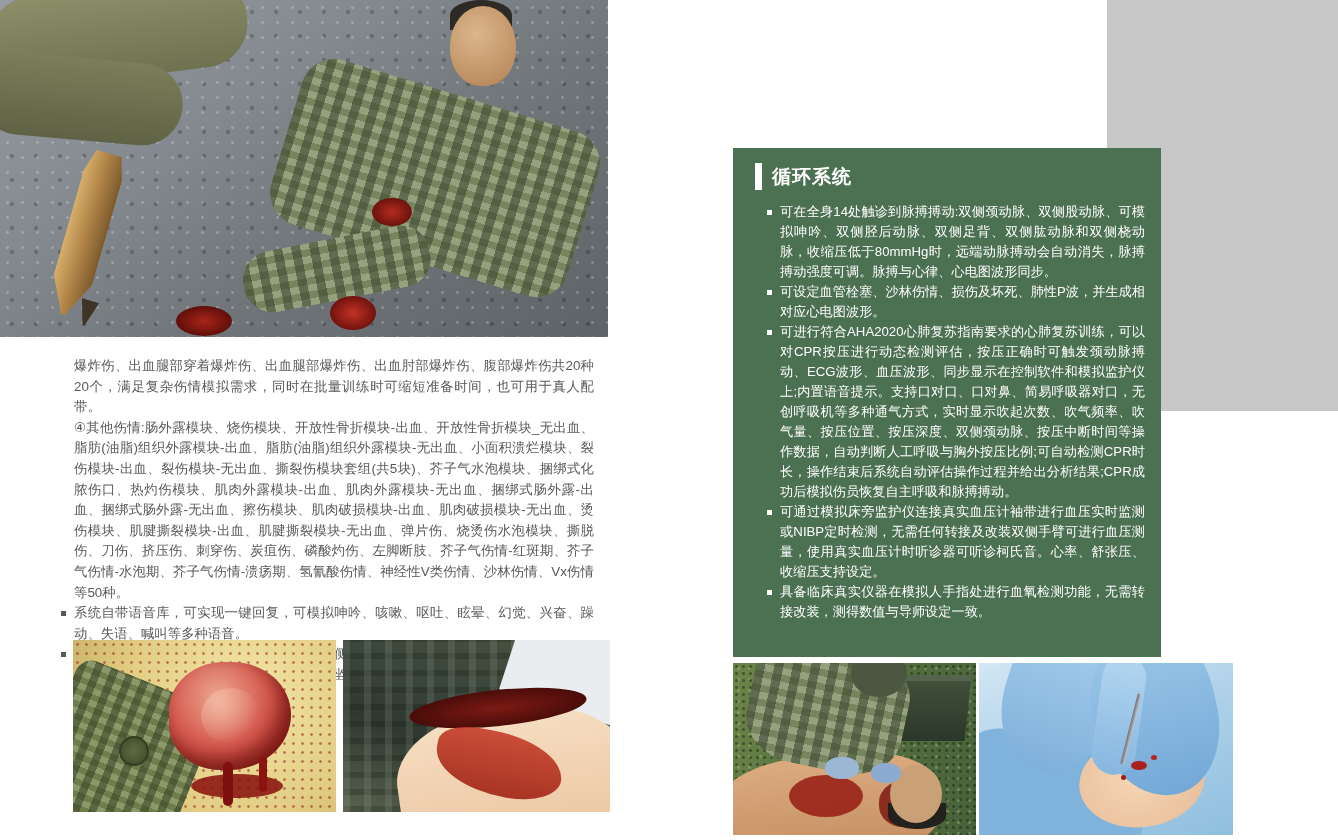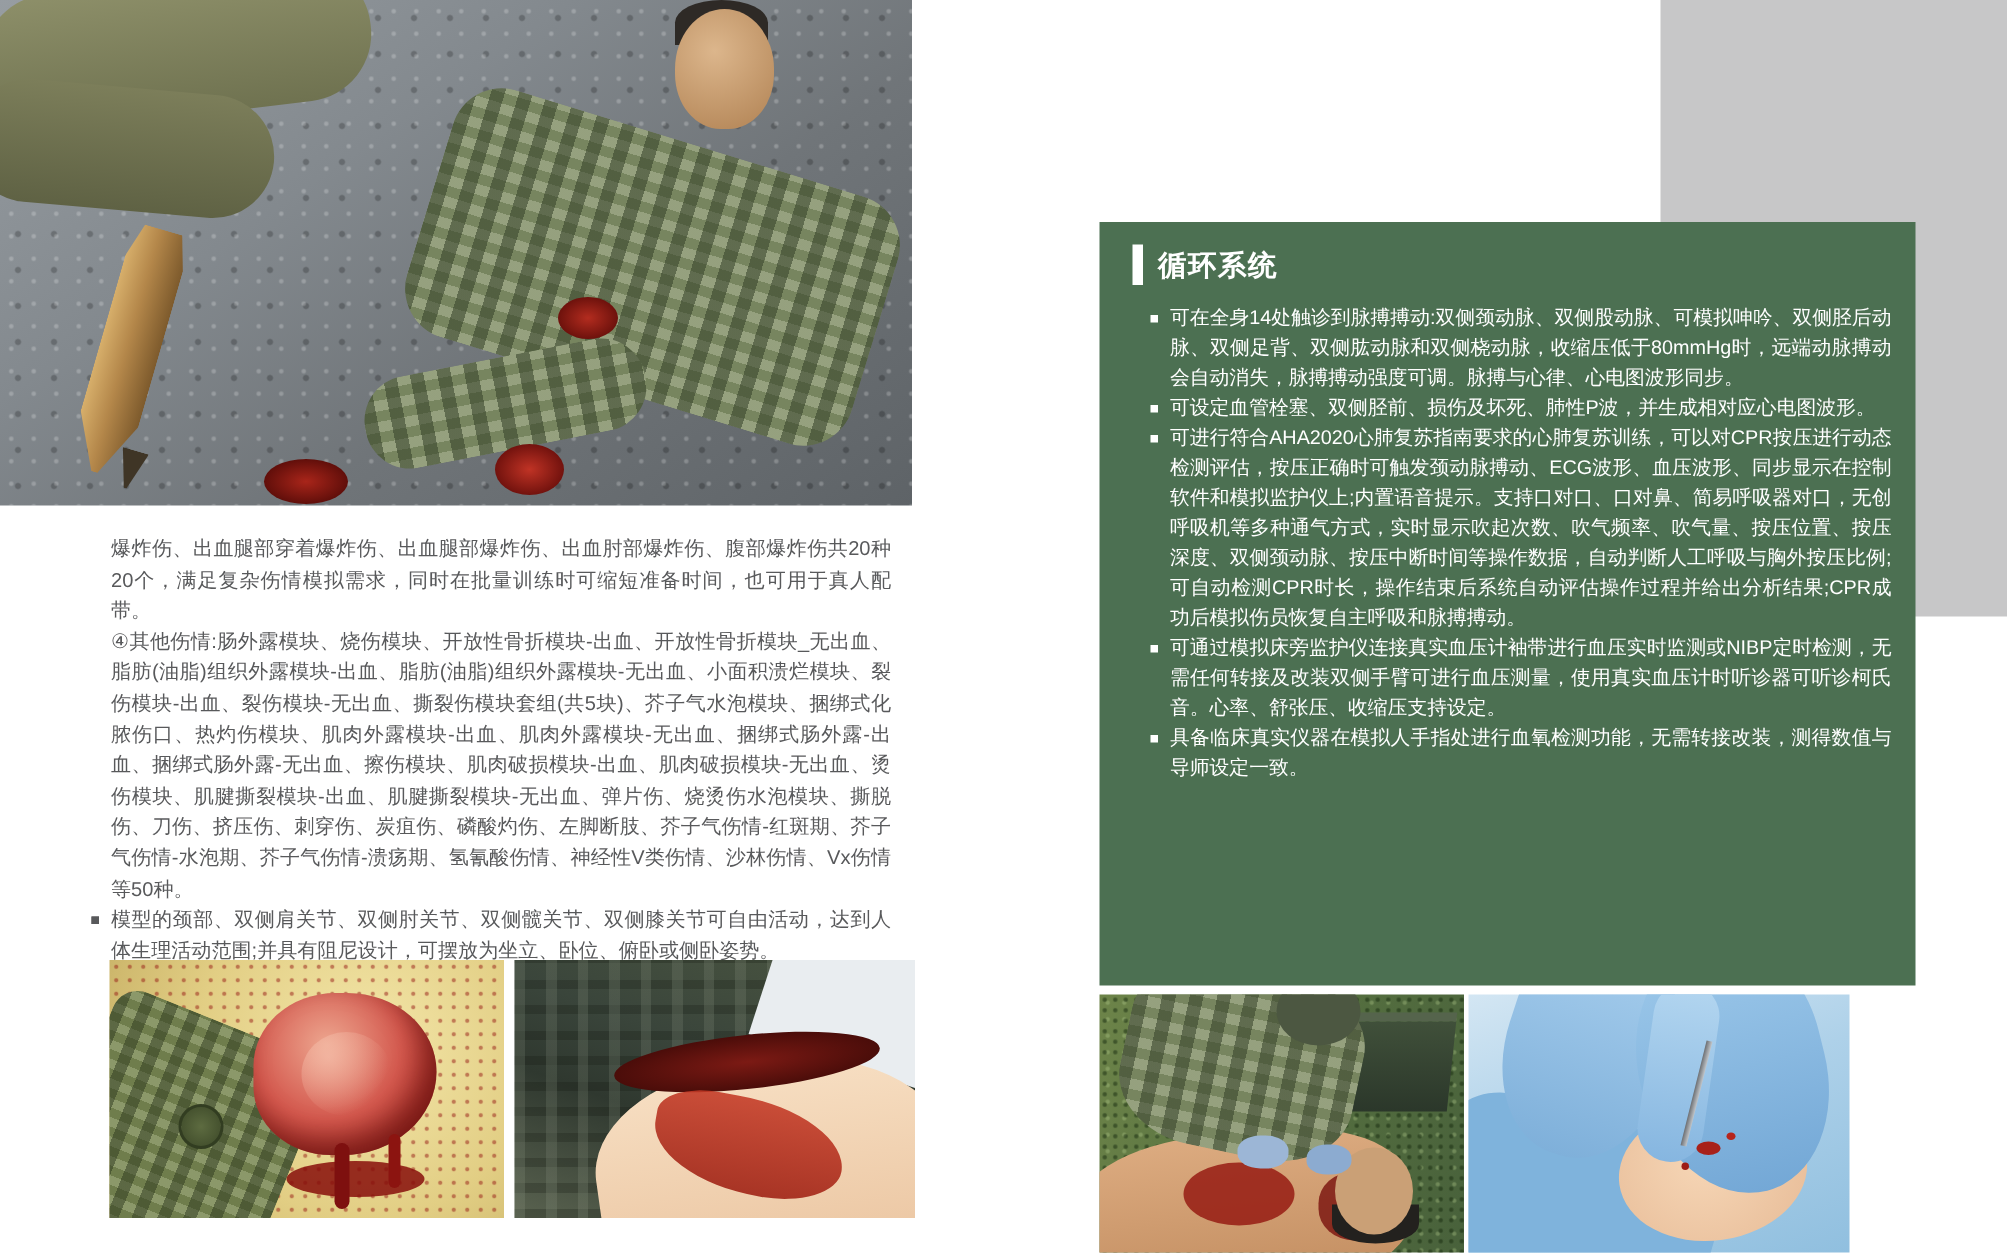--- a/index.html
+++ b/index.html
@@ -107,21 +107,21 @@
   .sg-dot1{left:172px;top:92px;width:6px;height:5px;border-radius:50%;background:#b6241c;}
   .sg-dot2{left:142px;top:112px;width:5px;height:5px;border-radius:50%;background:#9e1d16;}
   
   .left-col{position:absolute;left:74px;top:356px;width:520px;color:#58595b;
     font-size:13.4px;line-height:20.6px;text-align:justify;}
   .left-col p{margin:0;}
   .li-row{position:relative;}
   .sq{display:block;position:absolute;left:-13px;top:8px;width:5px;height:5px;background:#58595b;}
   .sq.white{background:#ffffff;left:0;top:8px;position:static;margin:8px 8px 0 0;flex:0 0 5px;}
   
-  .panel{position:absolute;left:733px;top:148px;width:544px;height:509px;background:#4c7052;
+  .panel{position:absolute;left:733px;top:148px;width:428px;height:509px;background:#4c7052;
     color:#ffffff;overflow:hidden;box-sizing:border-box;padding:15px 16px 0 22px;}
   .panel-title-row{display:flex;align-items:center;margin-bottom:12px;}
   .title-bar{width:7px;height:27px;background:#ffffff;margin-right:10px;flex:0 0 7px;}
   .panel-title{font-size:19px;font-weight:bold;letter-spacing:1px;}
   .panel-list{margin-left:12px;}
   .p-li{display:flex;font-size:13.2px;line-height:20px;text-align:justify;}
   .p-li .txt{flex:1;}
 </style>
 </head>
 <body>
@@ -142,20 +142,21 @@
     <div class="wound-a"></div>
     <div class="wound-b"></div>
     <div class="wound-c"></div>
   </div>
 
   <div class="left-col">
     <p>爆炸伤、出血腿部穿着爆炸伤、出血腿部爆炸伤、出血肘部爆炸伤、腹部爆炸伤共20种20个，满足复杂伤情模拟需求，同时在批量训练时可缩短准备时间，也可用于真人配带。</p>
     <p>④其他伤情:肠外露模块、烧伤模块、开放性骨折模块-出血、开放性骨折模块_无出血、脂肪(油脂)组织外露模块-出血、脂肪(油脂)组织外露模块-无出血、小面积溃烂模块、裂伤模块-出血、裂伤模块-无出血、撕裂伤模块套组(共5块)、芥子气水泡模块、捆绑式化脓伤口、热灼伤模块、肌肉外露模块-出血、肌肉外露模块-无出血、捆绑式肠外露-出血、捆绑式肠外露-无出血、擦伤模块、肌肉破损模块-出血、肌肉破损模块-无出血、烫伤模块、肌腱撕裂模块-出血、肌腱撕裂模块-无出血、弹片伤、烧烫伤水泡模块、撕脱伤、刀伤、挤压伤、刺穿伤、炭疽伤、磷酸灼伤、左脚断肢、芥子气伤情-红斑期、芥子气伤情-水泡期、芥子气伤情-溃疡期、氢氰酸伤情、神经性V类伤情、沙林伤情、Vx伤情等50种。</p>
     <div class="li-row">
       <span class="sq"></span>
+      <span>系统自带语音库，可实现一键回复，可模拟呻吟、咳嗽、呕吐、眩晕、幻觉、兴奋、躁动、失语、喊叫等多种语音。</span>
     </div>
     <div class="li-row">
       <span class="sq"></span>
       <span>模型的颈部、双侧肩关节、双侧肘关节、双侧髋关节、双侧膝关节可自由活动，达到人体生理活动范围;并具有阻尼设计，可摆放为坐立、卧位、俯卧或侧卧姿势。</span>
     </div>
   </div>
 
   <div class="ph" id="photo-organ">
     <div class="oc-cloth"></div>
     <div class="oc-button"></div>
@@ -179,21 +180,21 @@
       <div class="title-bar"></div>
       <div class="panel-title">循环系统</div>
     </div>
     <div class="panel-list">
       <div class="p-li">
         <span class="sq white"></span>
         <span class="txt">可在全身14处触诊到脉搏搏动:双侧颈动脉、双侧股动脉、可模拟呻吟、双侧胫后动脉、双侧足背、双侧肱动脉和双侧桡动脉，收缩压低于80mmHg时，远端动脉搏动会自动消失，脉搏搏动强度可调。脉搏与心律、心电图波形同步。</span>
       </div>
       <div class="p-li">
         <span class="sq white"></span>
-        <span class="txt">可设定血管栓塞、双侧胫前、损伤及坏死、肺性P波，并生成相对应心电图波形。</span>
+        <span class="txt">可设定血管栓塞、沙林伤情、损伤及坏死、肺性P波，并生成相对应心电图波形。</span>
       </div>
       <div class="p-li">
         <span class="sq white"></span>
         <span class="txt">可进行符合AHA2020心肺复苏指南要求的心肺复苏训练，可以对CPR按压进行动态检测评估，按压正确时可触发颈动脉搏动、ECG波形、血压波形、同步显示在控制软件和模拟监护仪上;内置语音提示。支持口对口、口对鼻、简易呼吸器对口，无创呼吸机等多种通气方式，实时显示吹起次数、吹气频率、吹气量、按压位置、按压深度、双侧颈动脉、按压中断时间等操作数据，自动判断人工呼吸与胸外按压比例;可自动检测CPR时长，操作结束后系统自动评估操作过程并给出分析结果;CPR成功后模拟伤员恢复自主呼吸和脉搏搏动。</span>
       </div>
       <div class="p-li">
         <span class="sq white"></span>
         <span class="txt">可通过模拟床旁监护仪连接真实血压计袖带进行血压实时监测或NIBP定时检测，无需任何转接及改装双侧手臂可进行血压测量，使用真实血压计时听诊器可听诊柯氏音。心率、舒张压、收缩压支持设定。</span>
       </div>
       <div class="p-li">

